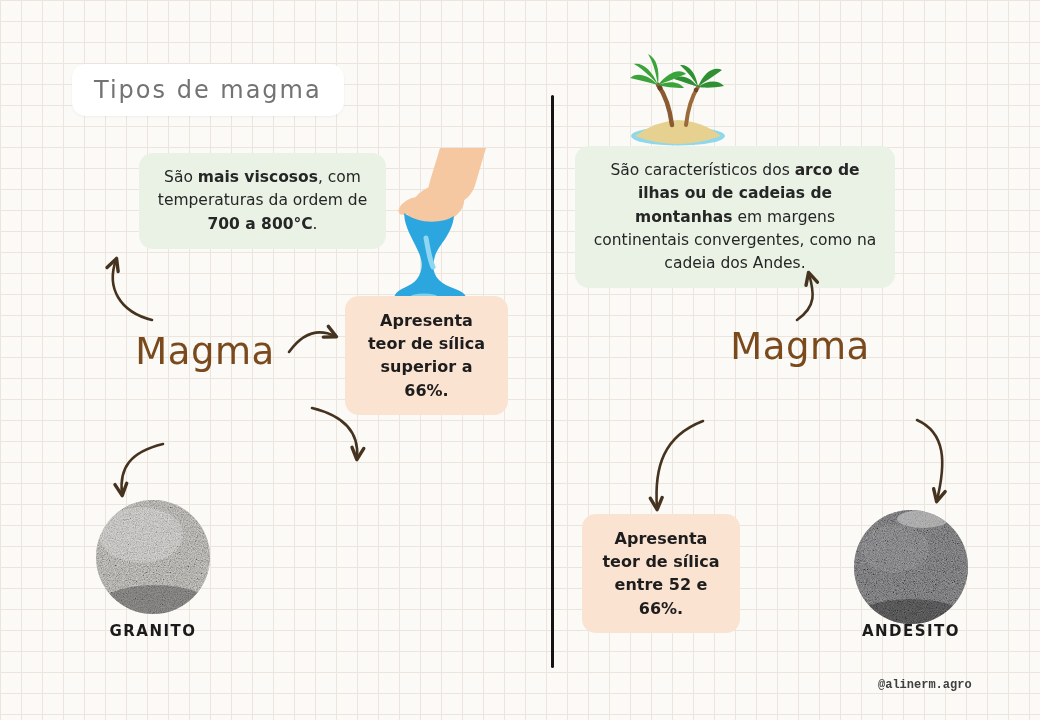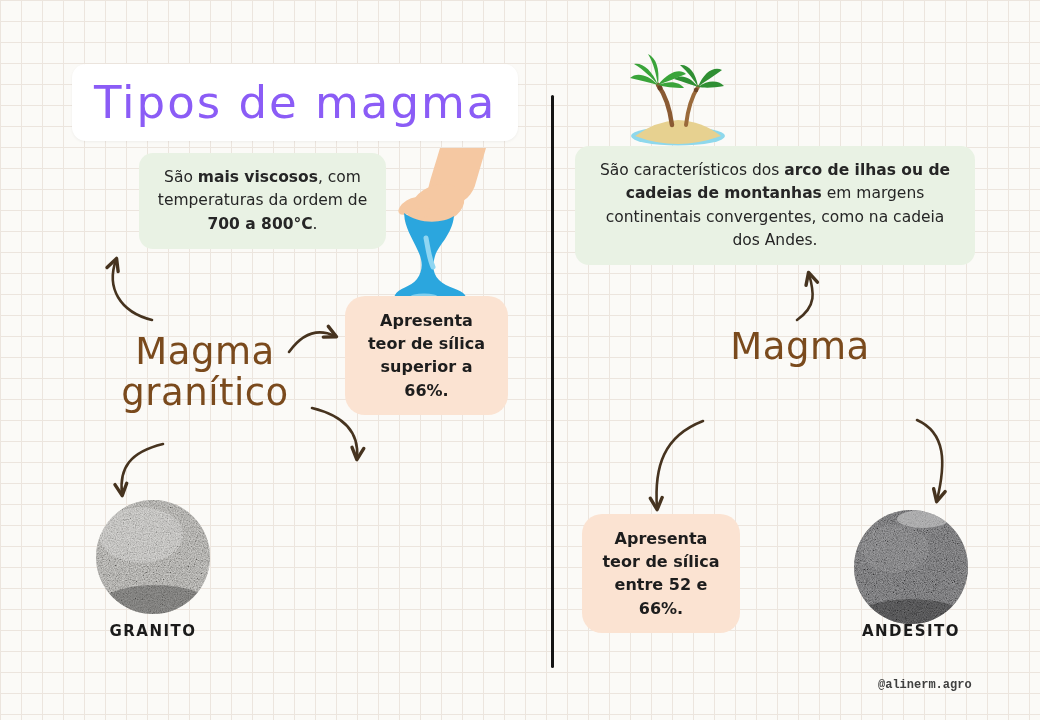--- a/index.html
+++ b/index.html
@@ -16,29 +16,29 @@
   }
 
   .abs{ position:absolute; }
 
   .title-card{
     position:absolute; left:72px; top:64px;
     background:#ffffff; border-radius:14px; padding:12px 22px;
     box-shadow:0 1px 3px rgba(0,0,0,0.05);
   }
   .title-text{
-    font-size:45px; color:#8b5cf6; letter-spacing:2px; font-weight:500;text-align:center;
+    font-size:24px; color:#737373; letter-spacing:2px; font-weight:500;text-align:center;
   }
 
   .box{
     position:absolute; border-radius:14px; padding:13px 16px;
     text-align:center; font-size:15.5px; line-height:1.5; color:#262626;
   }
   .green{ background:#e9f2e4; }
-  .peach{ background:#fbe3d2; font-weight:bold; color:#1d1d1d; line-height:1.45; font-size:16px;border-radius:20px; }
+  .peach{ background:#fbe3d2; font-weight:bold; color:#1d1d1d; line-height:1.45; font-size:16px; }
   .b{ font-weight:bold; }
 
   .heading{
     position:absolute; text-align:center; color:#7a4a1d;
     font-weight:normal; font-size:37px; line-height:1.12; letter-spacing:0.5px;
   }
 
   .caption{
     position:absolute; text-align:center; font-weight:bold;
     font-size:15px; letter-spacing:1.5px; color:#1b1b1b;
@@ -83,21 +83,20 @@
       <ellipse cx="78" cy="149" rx="14" ry="3.5" fill="#8fd6f2" opacity="0.85"></ellipse>
     </g>
   </svg>
 
   <div class="box peach" style="left:345px; top:296px; width:163px;">
     <span>Apresenta teor de sílica superior a 66%.</span>
   </div>
 
   <div class="heading" style="left:80px; top:331px; width:250px;">
     <div>Magma</div>
-    <div>granítico</div>
   </div>
 
 
   <svg class="abs" style="left:93px; top:497px;" width="120" height="120" viewBox="0 0 120 120">
     <defs>
       <clipPath id="clip-granite">
           <circle cx="60" cy="60" r="57"></circle>
         </clipPath>
       <filter id="tex-granite">
         <feTurbulence type="fractalNoise" baseFrequency="0.85" numOctaves="3" seed="4"></feTurbulence>
@@ -138,21 +137,21 @@
         <path d="M70,35 C62,24 52,22 46,27 C56,30 64,33 70,35 Z"></path>
         <path d="M70,35 C68,20 60,12 52,13 C60,20 66,28 70,35 Z"></path>
         <path d="M70,35 C76,20 86,14 94,18 C86,24 76,30 70,35 Z"></path>
         <path d="M70,35 C80,28 90,28 96,34 C86,36 76,36 70,35 Z"></path>
       </g>
       <circle cx="32" cy="36" r="2.5" fill="#6d4526"></circle>
       <circle cx="68" cy="38" r="2.2" fill="#6d4526"></circle>
     </g>
   </svg>
 
-  <div class="box green" style="left:575px; top:146px; width:400px; padding:13px 18px;">
+  <div class="box green" style="left:575px; top:146px; width:320px; padding:13px 18px;">
     <span>São característicos dos </span><span class="b">arco de ilhas ou de cadeias de montanhas</span><span> em margens continentais convergentes, como na cadeia dos Andes.</span>
   </div>
 
   <div class="heading" style="left:670px; top:326px; width:260px;">
     <div>Magma</div>
   </div>
 
   <div class="box peach" style="left:582px; top:514px; width:158px;">
     <span>Apresenta teor de sílica entre 52 e 66%.</span>
   </div>

